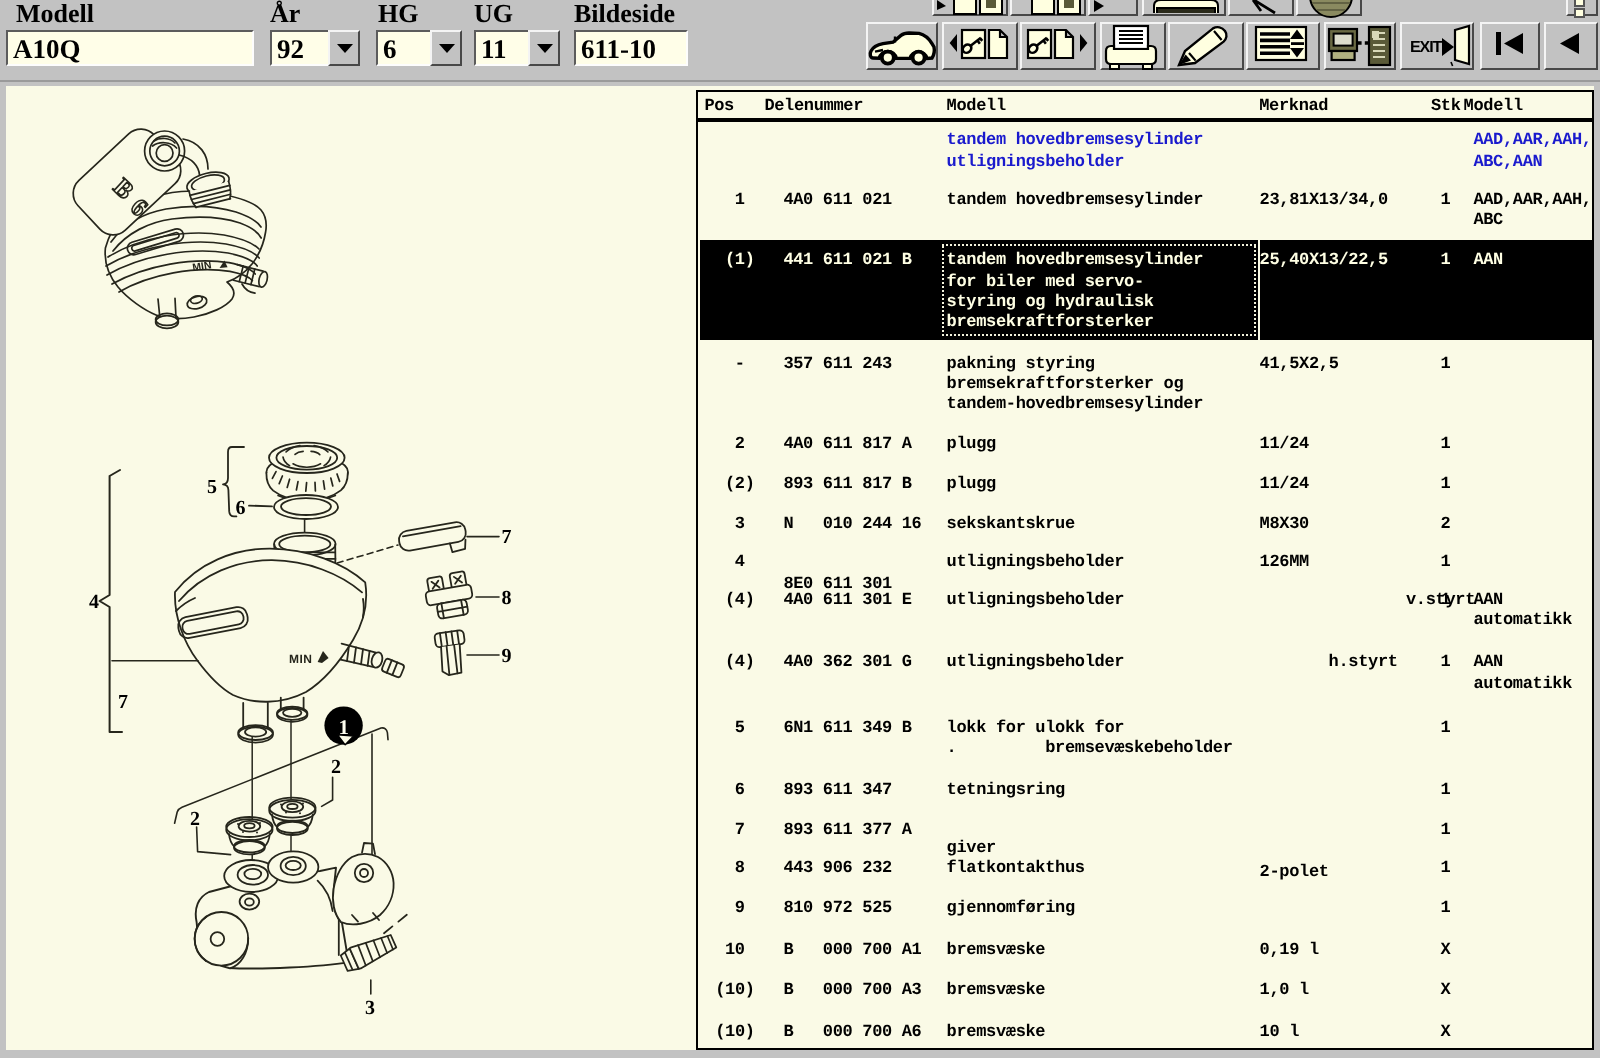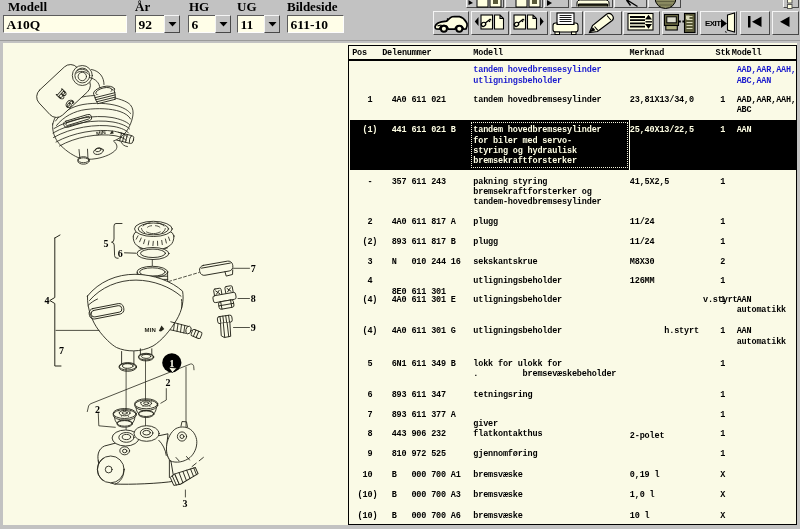--- a/index.html
+++ b/index.html
@@ -466,21 +466,21 @@
 <div class="t" style="left:629.8px;top:276.3px">126MM</div>
 <div class="t" style="left:720.2px;top:276.3px">1</div>
 <div class="t" style="left:362.5px;top:294.8px">(4)</div>
 <div class="t" style="left:391.7px;top:294.8px">4A0 611 301 E</div>
 <div class="t" style="left:473.3px;top:294.8px">utligningsbeholder</div>
 <div class="t" style="left:703px;top:294.8px">v.styrt</div>
 <div class="t" style="left:720.2px;top:294.8px">1</div>
 <div class="t" style="left:736.7px;top:294.8px">AAN</div>
 <div class="t" style="left:736.7px;top:305.1px">automatikk</div>
 <div class="t" style="left:362.5px;top:326.4px">(4)</div>
-<div class="t" style="left:391.7px;top:326.4px">4A0 611 301 G</div>
+<div class="t" style="left:391.7px;top:326.4px">4A0 362 301 G</div>
 <div class="t" style="left:473.3px;top:326.4px">utligningsbeholder</div>
 <div class="t" style="left:664.3px;top:326.4px">h.styrt</div>
 <div class="t" style="left:720.2px;top:326.4px">1</div>
 <div class="t" style="left:736.7px;top:326.4px">AAN</div>
 <div class="t" style="left:736.7px;top:336.7px">automatikk</div>
 <div class="t" style="left:367.4px;top:358.6px">5</div>
 <div class="t" style="left:391.7px;top:358.6px">6N1 611 349 B</div>
 <div class="t" style="left:473.3px;top:358.6px">lokk for ulokk for</div>
 <div class="t" style="left:720.2px;top:358.6px">1</div>
 <div class="t" style="left:473.3px;top:369.1px">.         bremsevæskebeholder</div>

